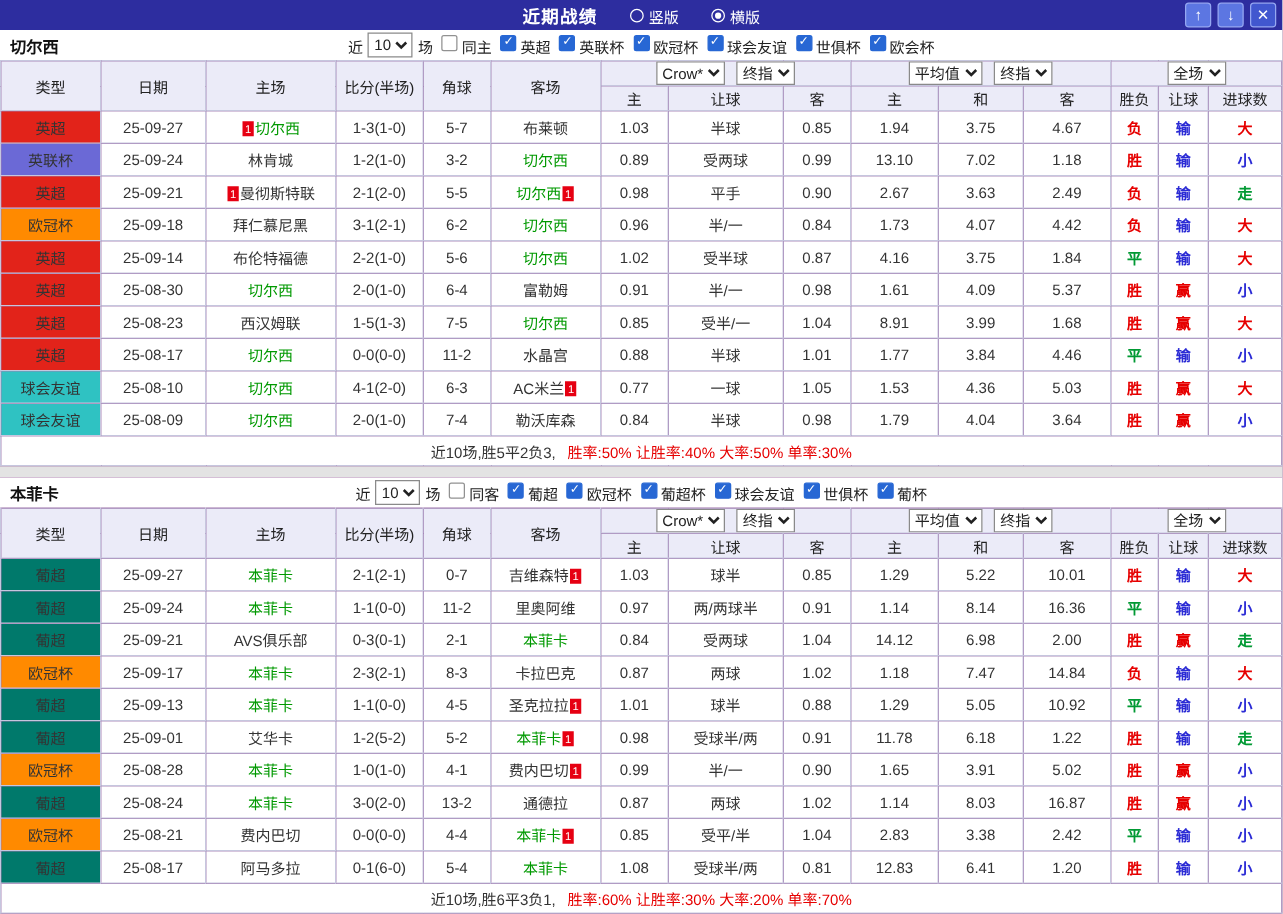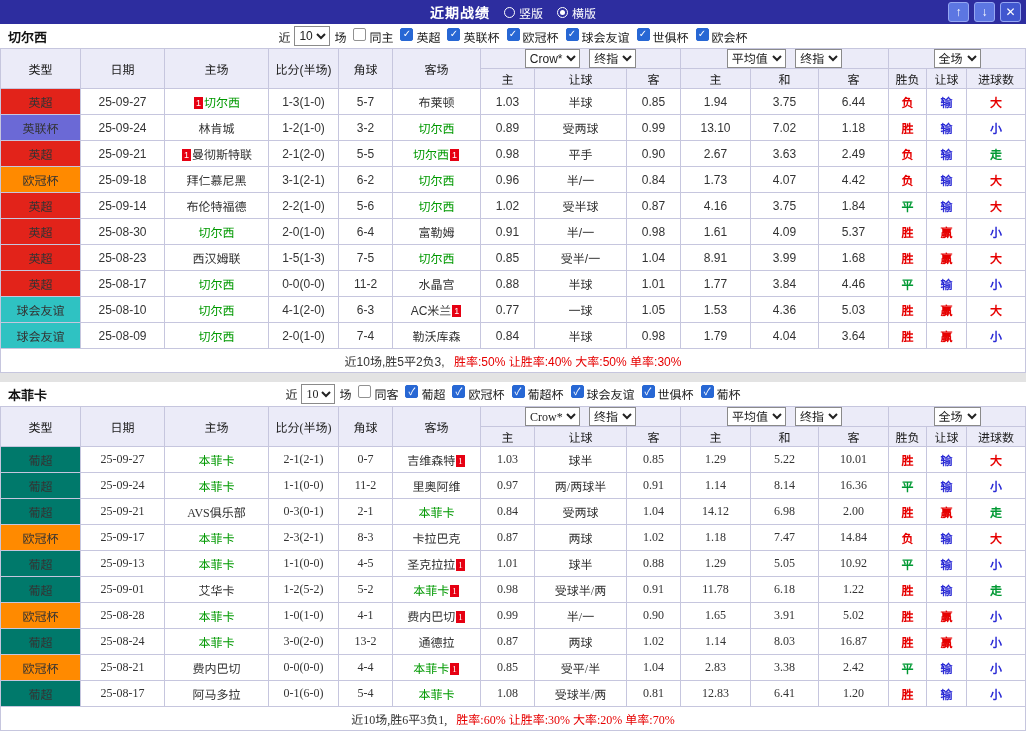--- a/index.html
+++ b/index.html
@@ -1,29 +1,29 @@
 <!DOCTYPE html>
 <html lang="zh-CN"><head>
 <meta charset="utf-8">
 <style>
   * { box-sizing: border-box; margin: 0; padding: 0; }
   html, body { width: 1026px; overflow: hidden; }
   body { height: 731px; background: #e3e3e3; font-family: "Liberation Sans", "DejaVu Sans", sans-serif; }
 
-  .topbar { height: 24px; background: #2d2d9f; position: relative; display: flex; align-items: center; justify-content: center; }
+  .topbar { height: 24px; background: #2d2d9f; position: relative; display: flex; align-items: center; justify-content: center; gap: 12px; }
   .tb-title { color: #fff; font-weight: bold; font-size: 14px; letter-spacing: 1px; }
   .radio { display: inline-flex; align-items: center; color: #fff; font-size: 12px; margin-left: 14px; cursor: pointer; }
   .rdot { width: 11px; height: 11px; border-radius: 50%; border: 1px solid #fff; background: transparent; margin-right: 4px; position: relative; }
   .rdot.on::after { content: ""; position: absolute; left: 2px; top: 2px; right: 2px; bottom: 2px; border-radius: 50%; background: #fff; }
   .tb-buttons { position: absolute; right: 5px; top: 2px; display: flex; gap: 5px; }
   .tb-btn { width: 21px; height: 20px; border: 1px solid #95a7f2; border-radius: 3px; background: #5c76e2; color: #fff; font-size: 12px; line-height: 18px; text-align: center; cursor: pointer; font-weight: bold; display: inline-block; }
   .tb-btn.close { background: #4157cf; }
 
   .section { background: #701a75; }
-  .section + .section { border-top: 9px solid #e3e3e3; font-family: Liberation Serif, serif; }
+  .section + .section { border-top: 9px solid #e3e3e3; }
   .filterbar { height: 24px; position: relative; display: flex; align-items: center; justify-content: center; background: #fff; }
   .team-name { position: absolute; left: 8px; font-size: 13px; font-weight: bold; color: #111; }
   .filter-controls { display: inline-flex; align-items: center; font-size: 12px; color: #222; }
   .filter-controls > select { margin: 0 4px; }
   select { height: 20px; font-size: 12px; border: 1px solid #8a8a8a; background: #fff; font-family: inherit; color: #222; }
   .cb-label { display: inline-flex; align-items: flex-start; margin-left: 7px; cursor: pointer; }
   .cb { width: 13px; height: 13px; border: 1px solid #919191; border-radius: 2px; background: #fff; display: inline-flex; align-items: center; justify-content: center; color: #fff; font-size: 10px; line-height: 1; margin-right: 3px; }
   .cb.on { background: #2767d4; border-color: #2767d4; }
   .league-filters { display: inline-flex; align-items: center; }
 
@@ -158,21 +158,21 @@
             <td>25-09-27</td>
             <td class="team focus"><span class="card">1</span><span class="tname">切尔西</span></td>
             <td class="score">1-3(1-0)</td>
             <td>5-7</td>
             <td class="team"><span class="tname">布莱顿</span></td>
             <td>1.03</td>
             <td>半球</td>
             <td>0.85</td>
             <td>1.94</td>
             <td>3.75</td>
-            <td>6.44</td>
+            <td>4.67</td>
             <td style="color: rgb(230, 0, 0); font-weight: bold;">负</td>
             <td style="color: rgb(43, 43, 213); font-weight: bold;">输</td>
             <td style="color: rgb(230, 0, 0); font-weight: bold;">大</td>
           </tr>
           <tr class="match-row">
             <td class="league-cell" style="background: rgb(107, 105, 214);">英联杯</td>
             <td>25-09-24</td>
             <td class="team"><span class="tname">林肯城</span></td>
             <td class="score">1-2(1-0)</td>
             <td>3-2</td>

